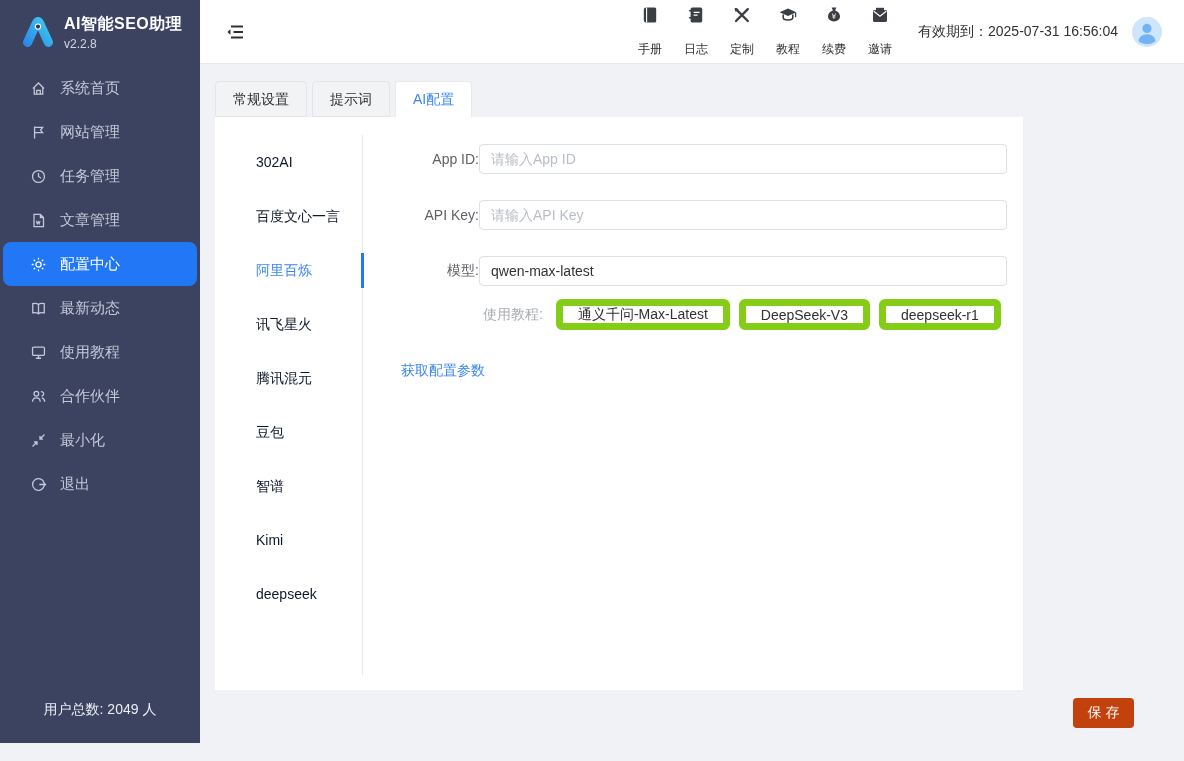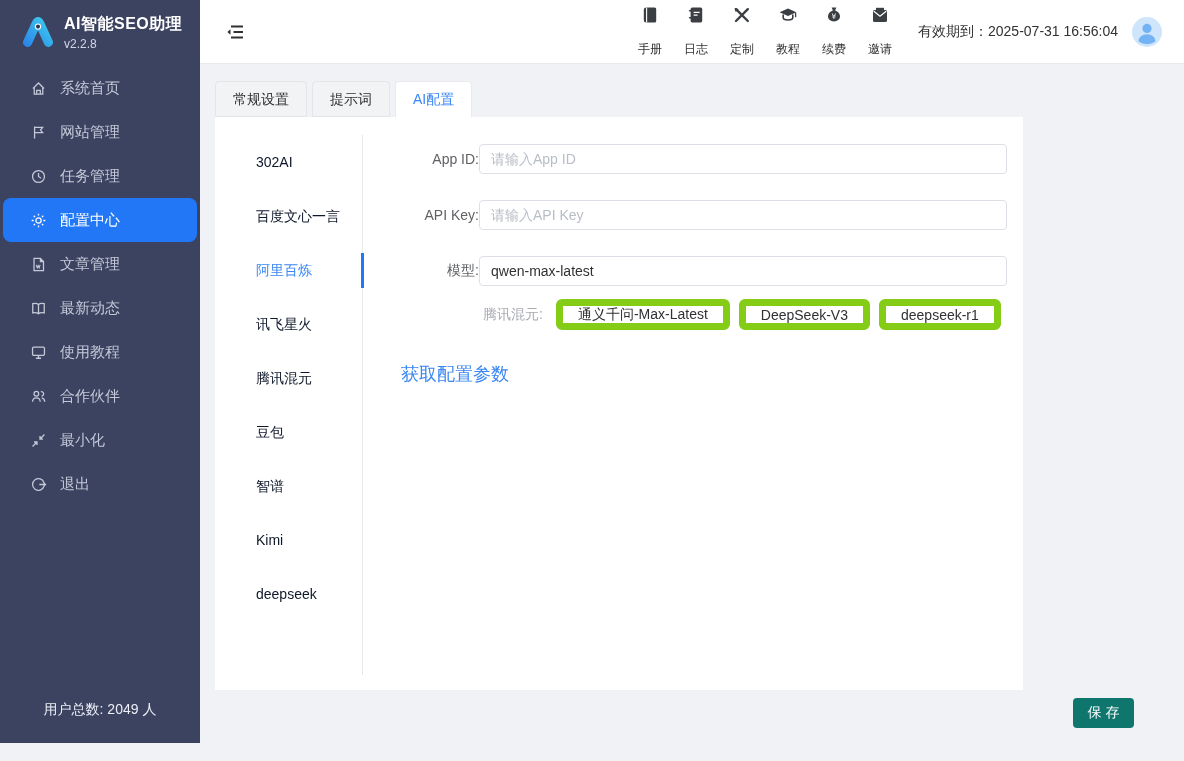--- a/index.html
+++ b/index.html
@@ -49,23 +49,23 @@
   .form-area { flex:1; padding-top:27px; }
   .frow { display:flex; align-items:center; margin-bottom:26px; }
   .frow.last-input { margin-bottom:13px; }
   .flabel { width:116px; text-align:right; font-size:14px; color:#606266; white-space:nowrap; }
   .frow input { flex:1; height:30px; border:1px solid #dcdfe6; border-radius:4px; padding:0 11px; margin-right:16px; font-size:14px; color:#303133; outline:none; background:#fff; }
   .frow input::placeholder { color:#b9bdc5; }
   .row-models { display:flex; align-items:center; margin-left:120px; }
   .models-label { font-size:14px; color:#a8abb2; white-space:nowrap; }
   .model-btns { display:flex; gap:9px; margin-left:13px; }
   .model-btn { height:31px; padding:0 15px; background:#ffffff; border:7px solid #84cc16; border-radius:6px; font-size:14px; color:#303133; cursor:pointer; white-space:nowrap; }
-  .config-link { display:inline-block; margin:32px 0 0 38px; font-size:18px; color:#3a86f4; cursor:pointer; }
-  
-  .save-btn { position:absolute; left:1073px; top:698px; width:61px; height:30px; background:#0f766e; color:#ffffff; border:none; border-radius:4px; font-size:14px; letter-spacing:4px; padding-left:4px; cursor:pointer; display:flex; align-items:center; justify-content:center; font-family:inherit; }
+  .config-link { display:inline-block; margin:32px 0 0 38px; font-size:14px; color:#3a86f4; cursor:pointer; }
+  
+  .save-btn { position:absolute; left:1073px; top:698px; width:61px; height:30px; background:#c2410c; color:#ffffff; border:none; border-radius:4px; font-size:14px; letter-spacing:4px; padding-left:4px; cursor:pointer; display:flex; align-items:center; justify-content:center; font-family:inherit; }
 </style>
 </head>
 <body>
 
 <div class="sidebar">
   <div class="logo-row">
     <svg class="logo-mark" viewBox="0 0 40 40">
       <defs>
           <linearGradient id="lg" x1="0" y1="1" x2="1" y2="0">
         <stop offset="0" stop-color="#2a7fe8"></stop>
@@ -100,37 +100,37 @@
     </div>
     <div class="s-item">
       <span class="s-ico">
           <svg viewBox="0 0 16 16" fill="none" stroke="currentColor" stroke-width="1.2">
             <circle cx="8" cy="8" r="5.6"></circle>
             <path d="M8 4.8 V8 l2.5 1.6"></path>
           </svg>
         </span>
       <span class="s-label">任务管理</span>
     </div>
+    <div class="s-item">
+      <span class="s-ico">
+          <svg viewBox="0 0 16 16" fill="none" stroke="currentColor" stroke-width="1.2">
+            <path d="M3.8 2.3 h6 l2.9 2.9 v8.5 H3.8 Z M9.8 2.3 v3 h3"></path>
+            <path d="M5.9 8.4 l.9 2.7 .9-2 .9 2 .9-2.7" stroke-width="1"></path>
+          </svg>
+        </span>
+      <span class="s-label">文章管理</span>
+    </div>
     <div class="s-item active">
       <span class="s-ico">
           <svg viewBox="0 0 16 16" fill="none" stroke="currentColor" stroke-width="1.2">
             <circle cx="8" cy="8" r="2.5"></circle>
             <path d="M8 1.6 V3.4 M8 12.6 v1.8 M1.6 8 H3.4 M12.6 8 h1.8 M3.5 3.5 l1.3 1.3 M11.2 11.2 l1.3 1.3 M12.5 3.5 l-1.3 1.3 M4.8 11.2 l-1.3 1.3"></path>
           </svg>
         </span>
       <span class="s-label">配置中心</span>
-    </div>
-    <div class="s-item">
-      <span class="s-ico">
-          <svg viewBox="0 0 16 16" fill="none" stroke="currentColor" stroke-width="1.2">
-            <path d="M3.8 2.3 h6 l2.9 2.9 v8.5 H3.8 Z M9.8 2.3 v3 h3"></path>
-            <path d="M5.9 8.4 l.9 2.7 .9-2 .9 2 .9-2.7" stroke-width="1"></path>
-          </svg>
-        </span>
-      <span class="s-label">文章管理</span>
     </div>
     <div class="s-item">
       <span class="s-ico">
           <svg viewBox="0 0 16 16" fill="none" stroke="currentColor" stroke-width="1.2">
             <path d="M8 4.2 C6.6 3 4.5 3 2.6 3.4 V12.2 C4.5 11.8 6.6 11.8 8 12.9 C9.4 11.8 11.5 11.8 13.4 12.2 V3.4 C11.5 3 9.4 3 8 4.2 Z M8 4.2 V12.9"></path>
           </svg>
         </span>
       <span class="s-label">最新动态</span>
     </div>
     <div class="s-item">
@@ -271,21 +271,21 @@
       </div>
       <div class="frow">
         <span class="flabel">API Key:</span>
         <input type="text" placeholder="请输入API Key" style="">
       </div>
       <div class="frow last-input">
         <span class="flabel">模型:</span>
         <input type="text" value="qwen-max-latest" style="">
       </div>
       <div class="row-models">
-        <span class="models-label">腾讯混元:</span>
+        <span class="models-label">使用教程:</span>
         <div class="model-btns">
           <button class="model-btn">通义千问-Max-Latest</button>
           <button class="model-btn">DeepSeek-V3</button>
           <button class="model-btn">deepseek-r1</button>
         </div>
       </div>
       <span class="config-link">获取配置参数</span>
     </div>
   </div>
 </div>

